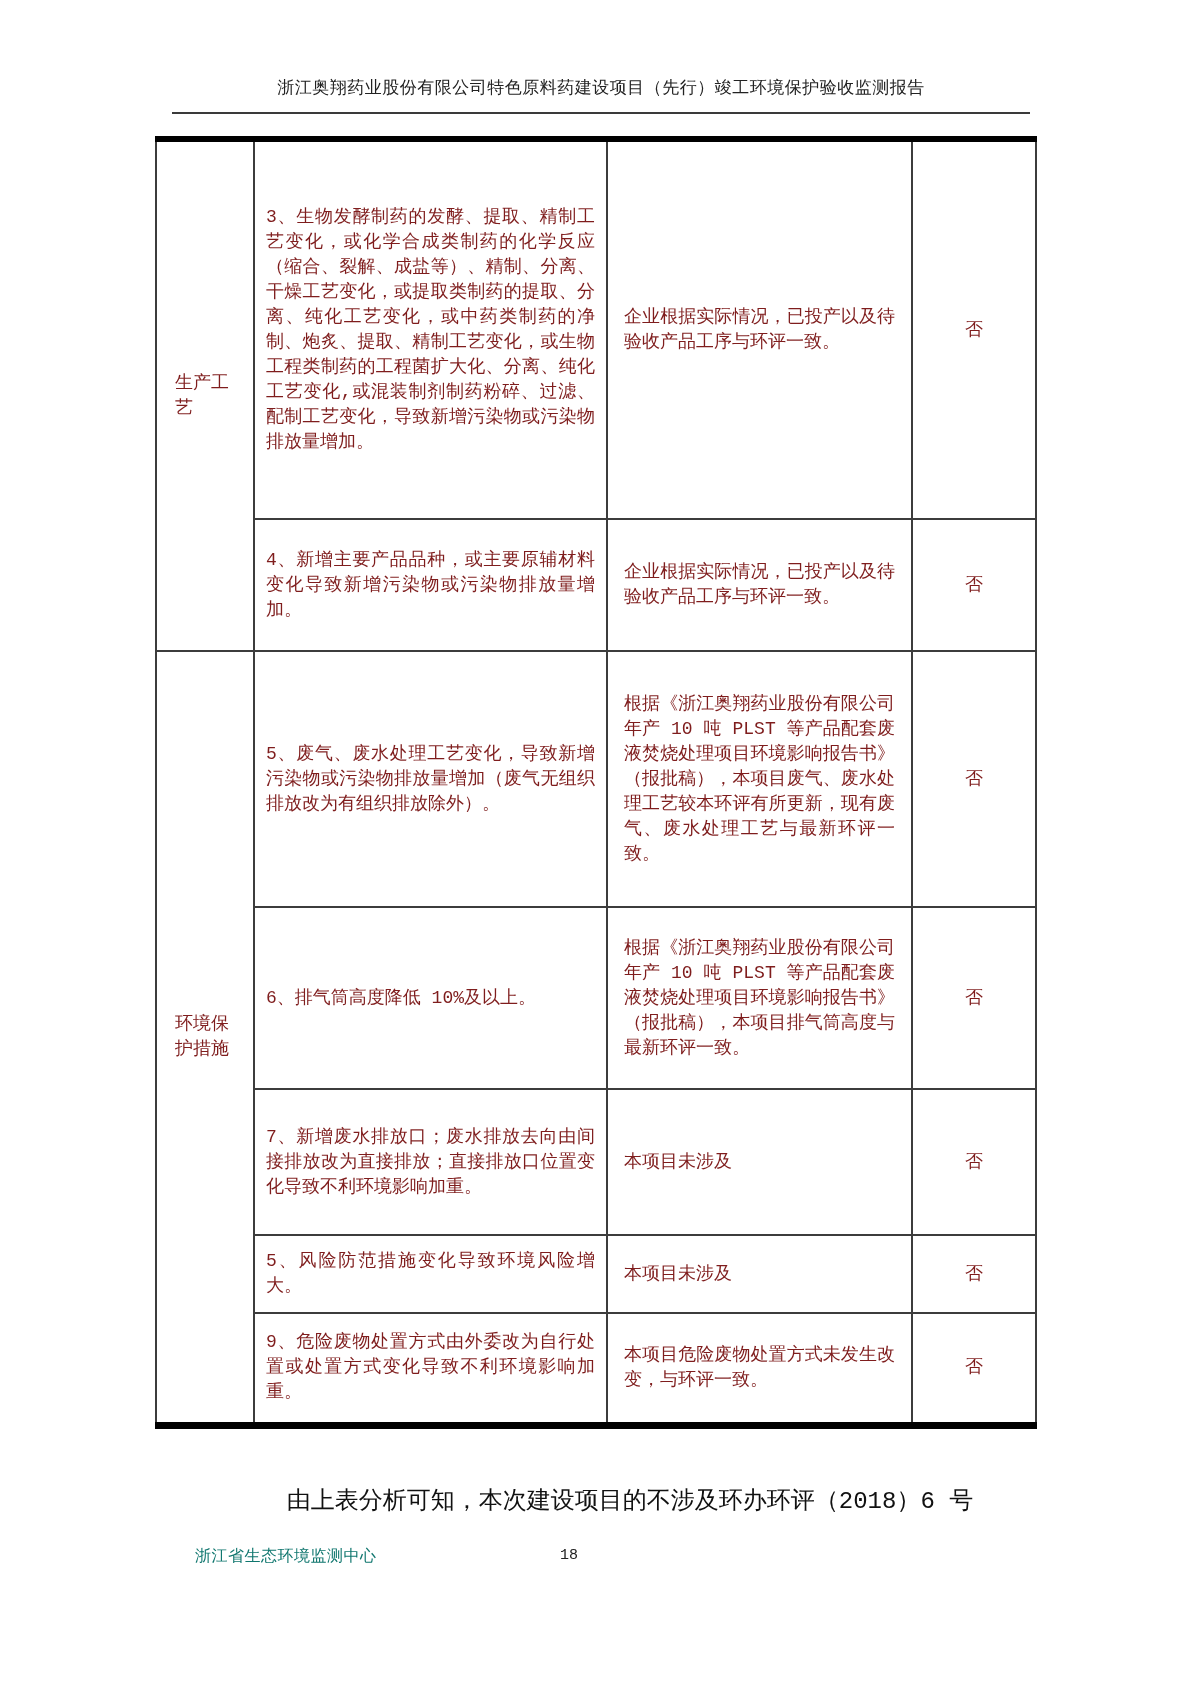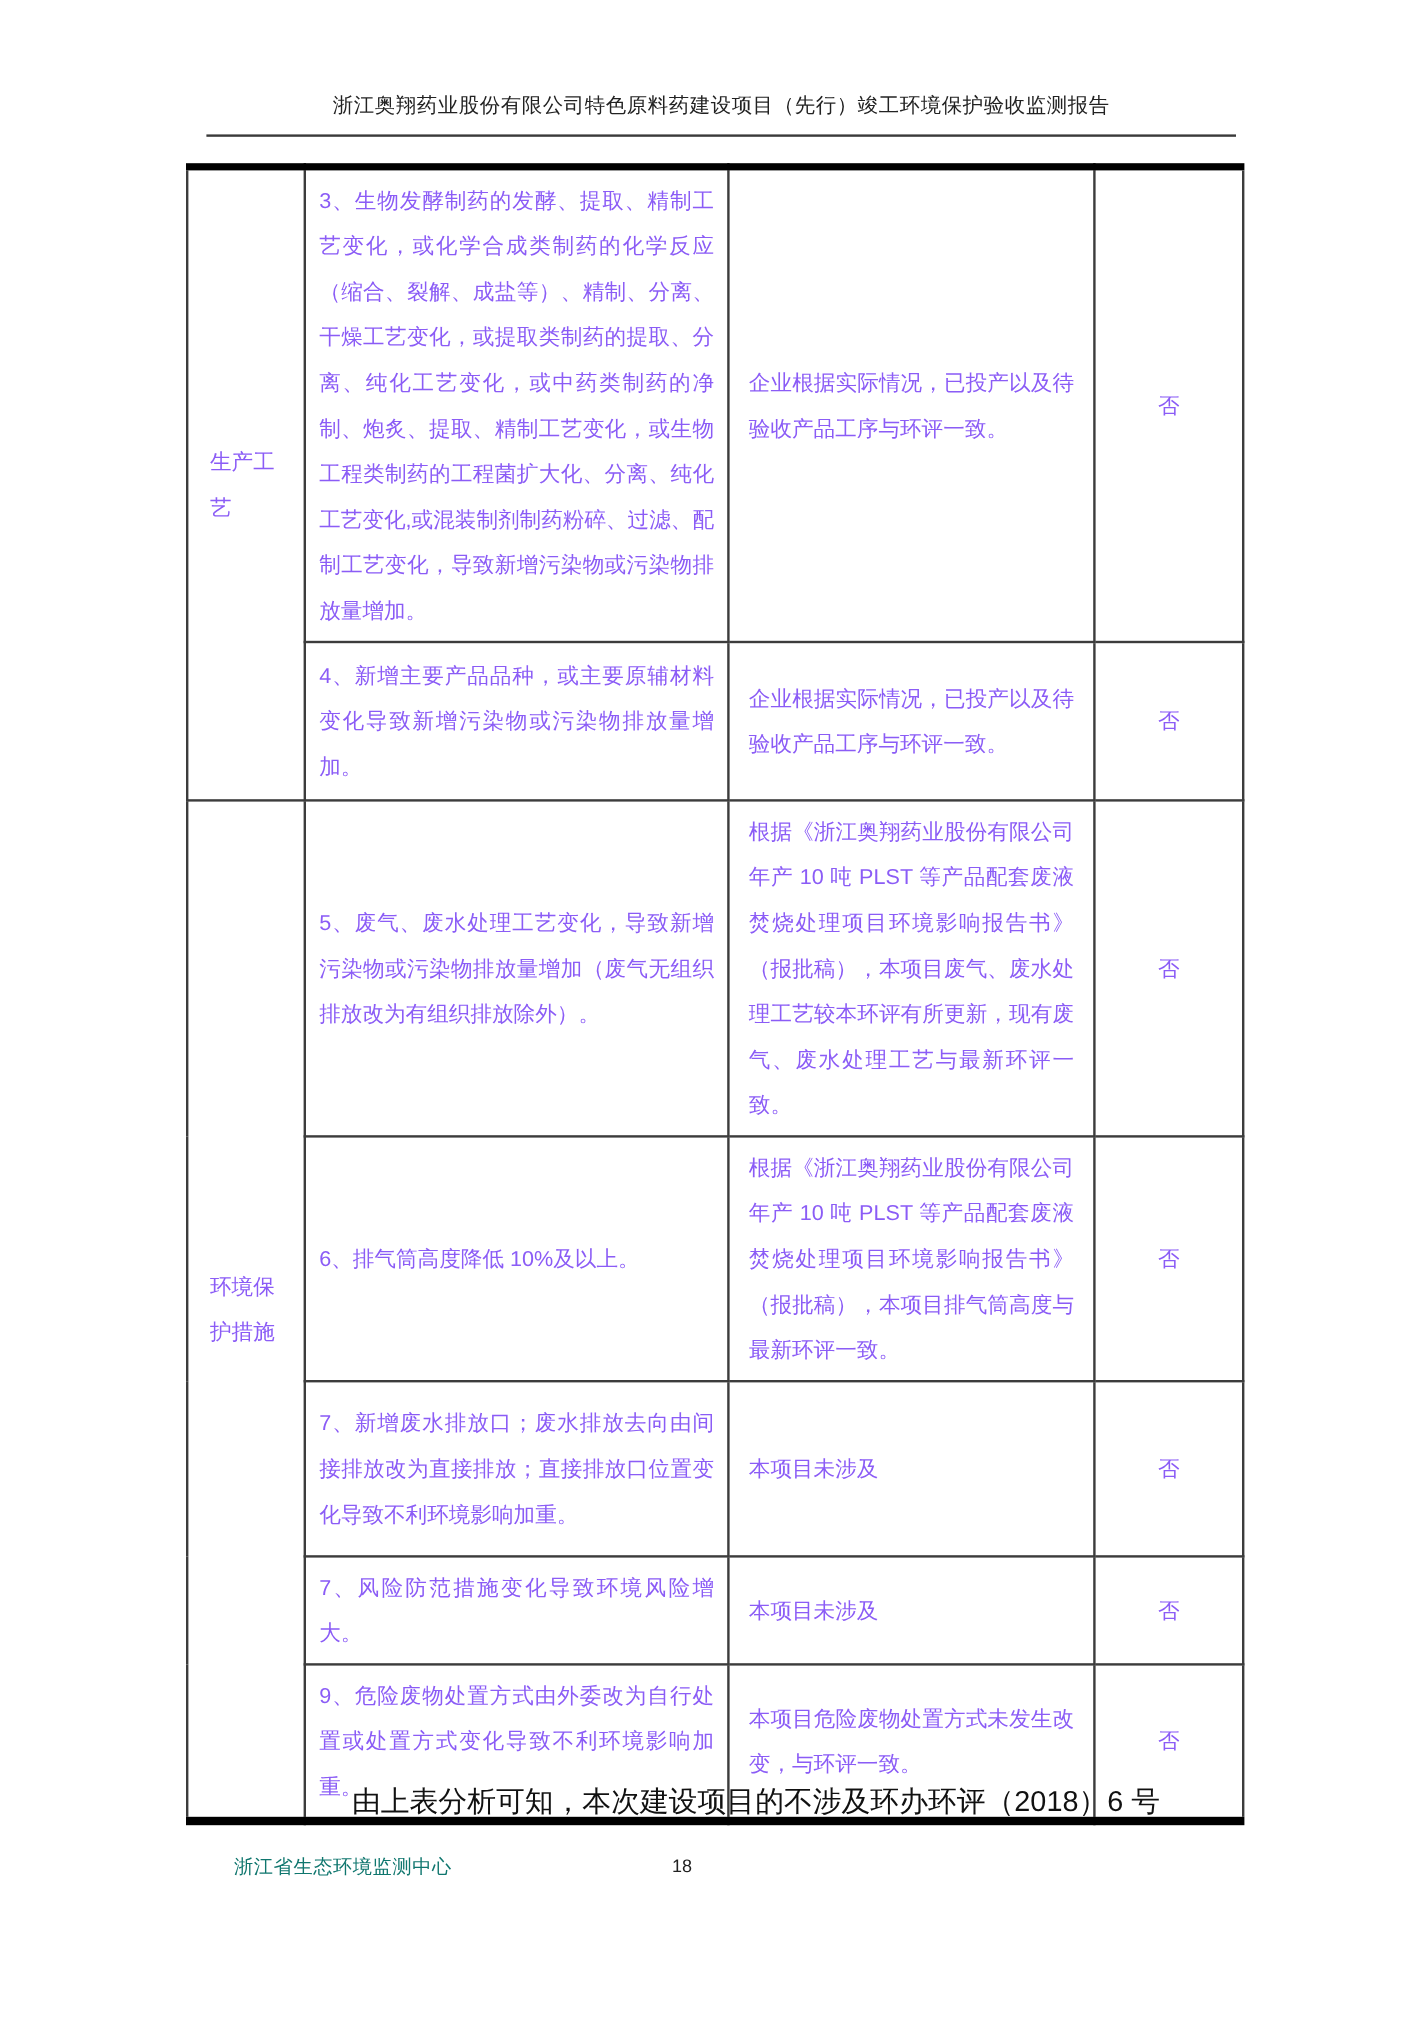--- a/index.html
+++ b/index.html
@@ -5,21 +5,21 @@
   html, body {
     margin: 0;
     padding: 0;
     background: #ffffff;
   }
   .page {
     position: relative;
     width: 1190px;
     height: 1683px;
     background: #ffffff;
-    font-family: Liberation Sans, sans-serif;
+    font-family: Liberation Mono, monospace;
     color: #1a1a1a;
   }
   
   .doc-header {
     position: absolute;
     top: 76px;
     left: 172px;
     width: 858px;
     text-align: center;
     font-size: 17px;
@@ -41,22 +41,22 @@
   }
   table.compliance col.c-label { width: 98px; }
   table.compliance col.c-cond  { width: 353px; }
   table.compliance col.c-expl  { width: 305px; }
   table.compliance col.c-ans   { width: 124px; }
 
   table.compliance td {
     border: 2px solid #3c3c3c;
     vertical-align: middle;
     font-size: 18px;
-    line-height: 38px;
-    color: #8b5cf6;
+    line-height: 25px;
+    color: #7f1d1d;
     overflow: hidden;
   }
   td.label-cell {
     text-align: left;
     padding: 0 18px;
     line-height: 40px;
   }
   td.cond-cell {
     text-align: justify;
     text-justify: inter-character;
@@ -143,21 +143,21 @@
         <td class="cond-cell">6、排气筒高度降低 10%及以上。</td>
         <td class="expl-cell">根据《浙江奥翔药业股份有限公司年产 10 吨 PLST 等产品配套废液焚烧处理项目环境影响报告书》（报批稿），本项目排气筒高度与最新环评一致。</td>
         <td class="ans-cell">否</td>
       </tr>
       <tr class="r7">
         <td class="cond-cell">7、新增废水排放口；废水排放去向由间接排放改为直接排放；直接排放口位置变化导致不利环境影响加重。</td>
         <td class="expl-cell">本项目未涉及</td>
         <td class="ans-cell">否</td>
       </tr>
       <tr class="r8">
-        <td class="cond-cell">7、风险防范措施变化导致环境风险增大。</td>
+        <td class="cond-cell">5、风险防范措施变化导致环境风险增大。</td>
         <td class="expl-cell">本项目未涉及</td>
         <td class="ans-cell">否</td>
       </tr>
       <tr class="r9">
         <td class="cond-cell">9、危险废物处置方式由外委改为自行处置或处置方式变化导致不利环境影响加重。</td>
         <td class="expl-cell">本项目危险废物处置方式未发生改变，与环评一致。</td>
         <td class="ans-cell">否</td>
       </tr>
     </tbody>
   </table>

